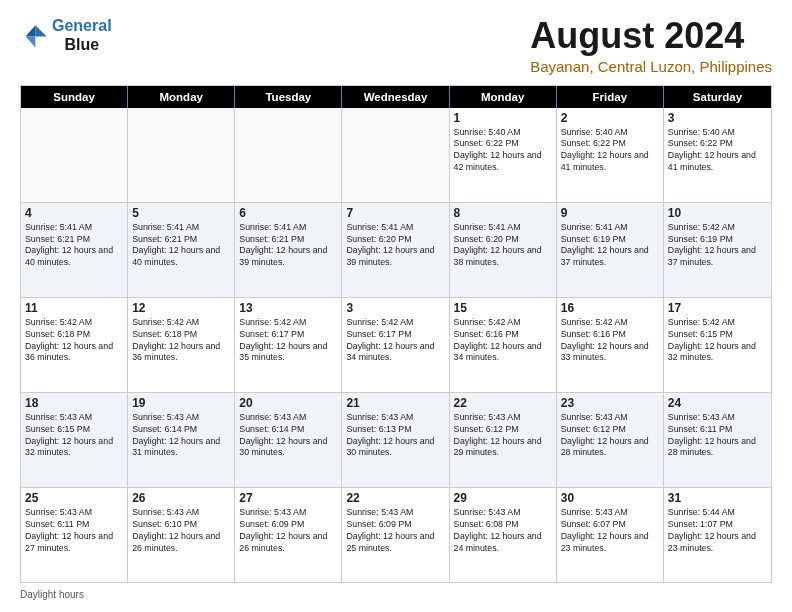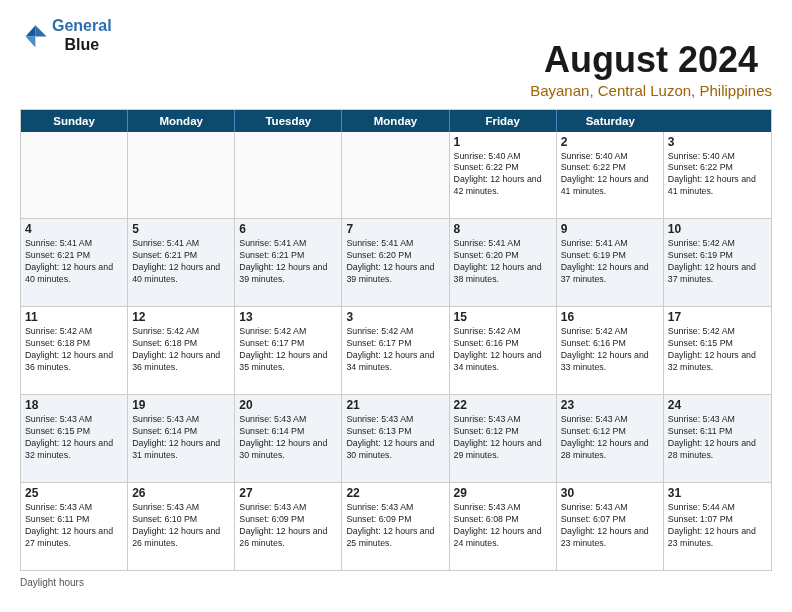--- a/index.html
+++ b/index.html
@@ -6,43 +6,42 @@
     body {
       width: 792px;
       height: 612px;
       font-family: Arial, sans-serif;
       background: #fff;
       overflow: hidden;
     }
     .page {
       width: 792px;
       height: 612px;
-      padding: 16px 20px 24px 20px;
+      padding: 16px 20px 12px 20px;
       display: flex;
       flex-direction: column;
       border-radius: 32px;
     }
     .header {
       display: flex;
       justify-content: space-between;
       align-items: flex-start;
       margin-bottom: 10px;
     }
     .logo {
       display: flex;
       align-items: center;
       gap: 4px;
     }
     .logo-icon {
       width: 28px;
       height: 28px;
     }
     .title-block {
-      text-align: center;
-      margin-top: 24px;
+      text-align: left;
     }
     .title-main {
       font-size: 36px;
       font-weight: bold;
       color: #1a1a1a;
       line-height: 1.1;
     }
     .title-sub {
       font-size: 15px;
       color: #a16207;
@@ -50,21 +49,21 @@
     }
     .calendar {
       flex: 1;
       display: flex;
       flex-direction: column;
       border: 1px solid #ccc;
     }
     .cal-header-row {
       display: grid;
       grid-template-columns: repeat(7, 1fr);
-      background: #0c4a6e;
+      background: #000000;
     }
     .cal-header-cell {
       color: #fff;
       font-size: 11.5px;
       font-weight: bold;
       text-align: center;
       padding: 5px 2px;
       border-right: 1px solid #4a85c0;
     }
     .cal-header-cell:last-child { border-right: none; }
@@ -132,20 +131,21 @@
       <div class="title-main">August 2024</div>
       <div class="title-sub">Bayanan, Central Luzon, Philippines</div>
     </div>
   </div>
 
   <div class="calendar">
     <div class="cal-header-row">
     <div class="cal-header-cell">Sunday</div>
         <div class="cal-header-cell">Monday</div>
         <div class="cal-header-cell">Tuesday</div>
+        <div class="cal-header-cell">Wednesday</div>
         <div class="cal-header-cell">Monday</div>
         <div class="cal-header-cell">Friday</div>
         <div class="cal-header-cell">Saturday</div>
       </div>
     <div class="cal-body">
     <div class="cal-week">
           <div class="cal-cell empty"></div>
           <div class="cal-cell empty"></div>
           <div class="cal-cell empty"></div>
           <div class="cal-cell empty"></div>

